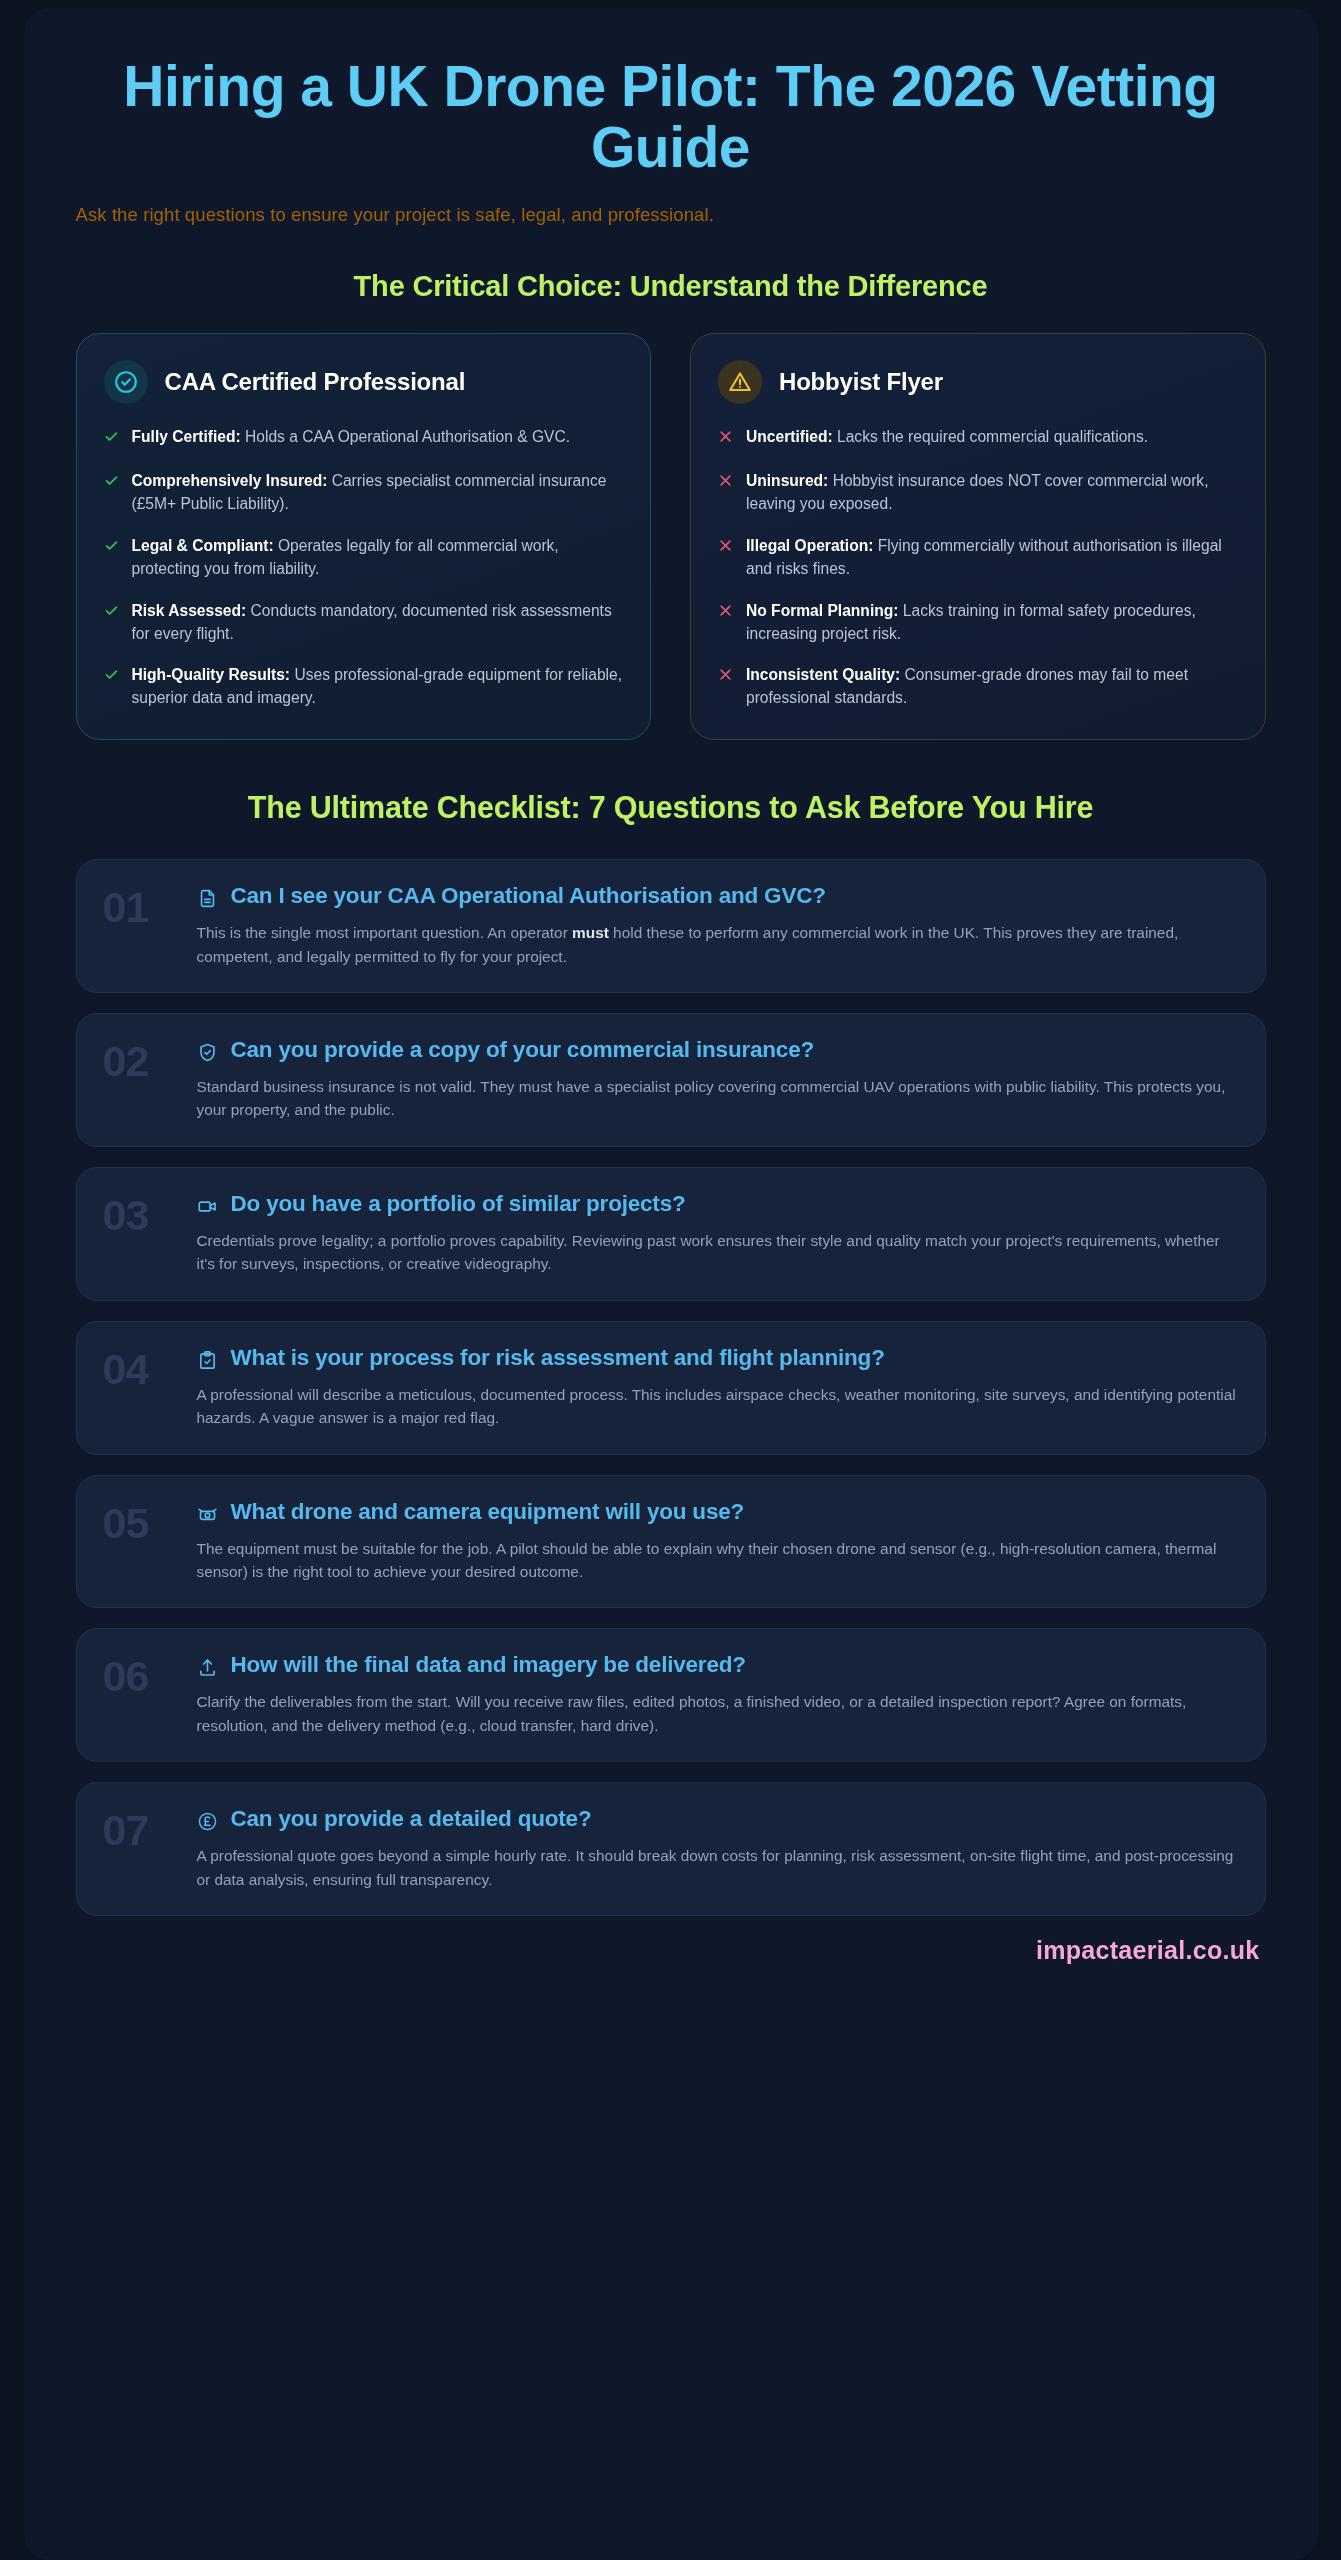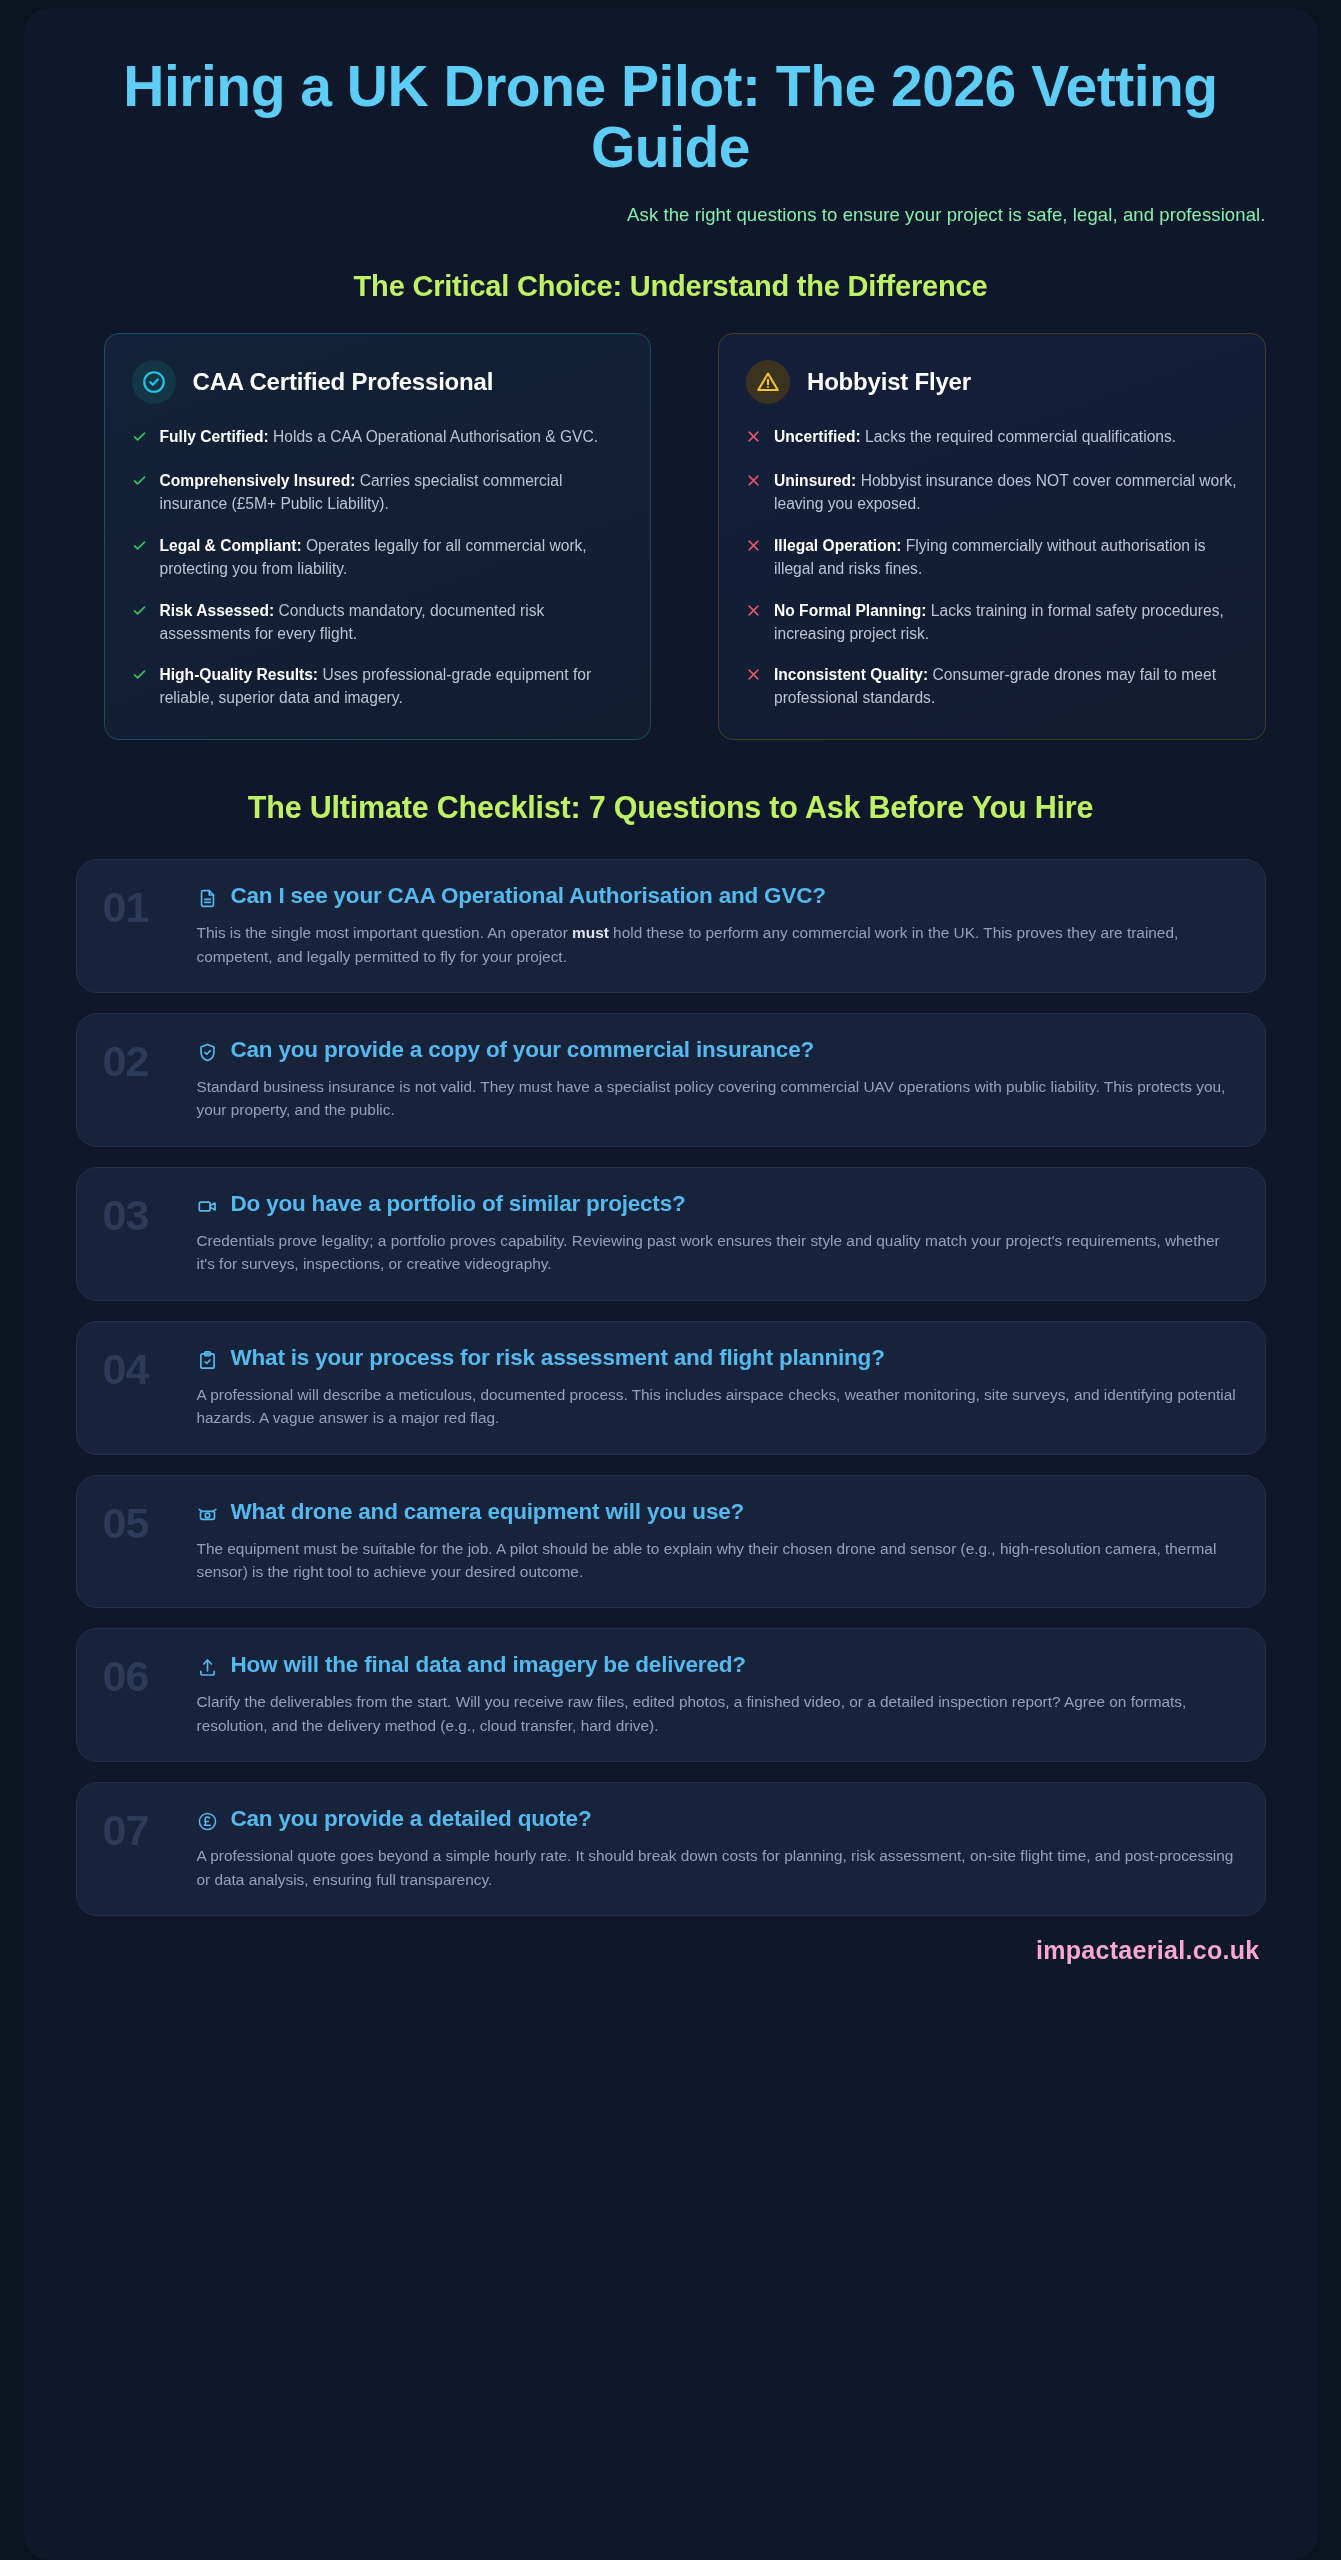--- a/index.html
+++ b/index.html
@@ -28,23 +28,23 @@
   .hero-title {
     text-align: center;
     font-size: 57px;
     line-height: 1.07;
     font-weight: bold;
     color: #5ecdf5;
     letter-spacing: -0.5px;
     padding: 14px 40px 0 40px;
   }
   .hero-sub {
-    text-align: right;
+    text-align: left;
     font-size: 18.5px;
-    color: #86efac;
+    color: #a16207;
     margin-top: 26px;
     letter-spacing: 0.1px;
   }
 
   .section-title {
     text-align: center;
     font-size: 29px;
     font-weight: bold;
     color: #bef264;
     margin-top: 44px;
@@ -57,24 +57,23 @@
   }
 
   
   .compare {
     display: flex;
     gap: 39px;
     margin-top: 30px;
   }
   .card {
     flex: 1;
-    border-radius: 15px;
+    border-radius: 24px;
     padding: 26px 27px 27px 27px;
     background: #121e33;
-    margin-left: 28px;
   }
   .card.good {
     border: 1px solid #1d4f5e;
     background: linear-gradient(160deg,#132238 0%, #111d31 100%);
   }
   .card.bad {
     border: 1px solid #4a3b22;
     background: linear-gradient(160deg,#14203a 0%, #111c30 100%);
   }
   .card-head {

